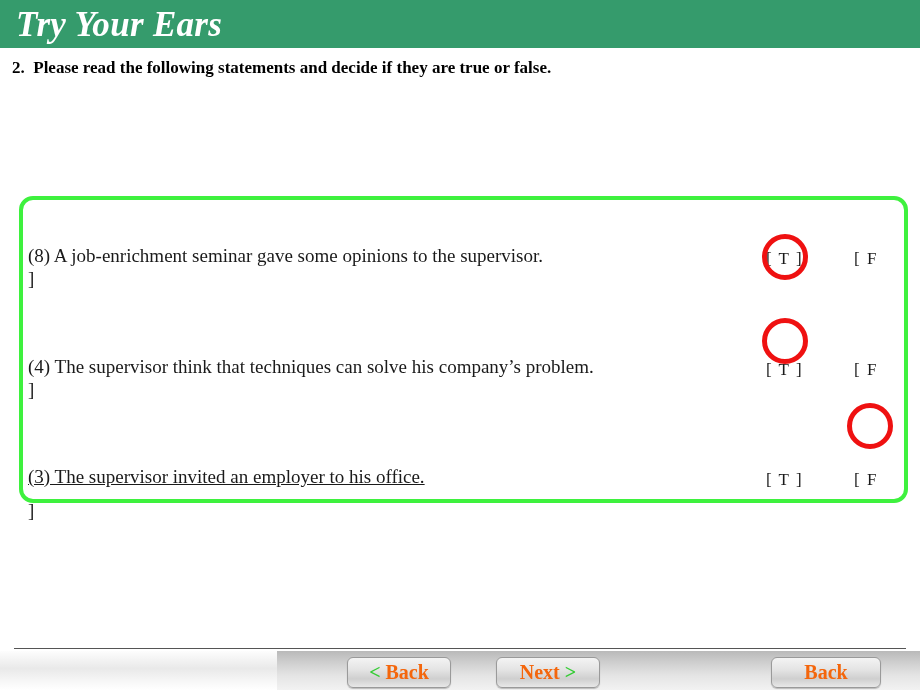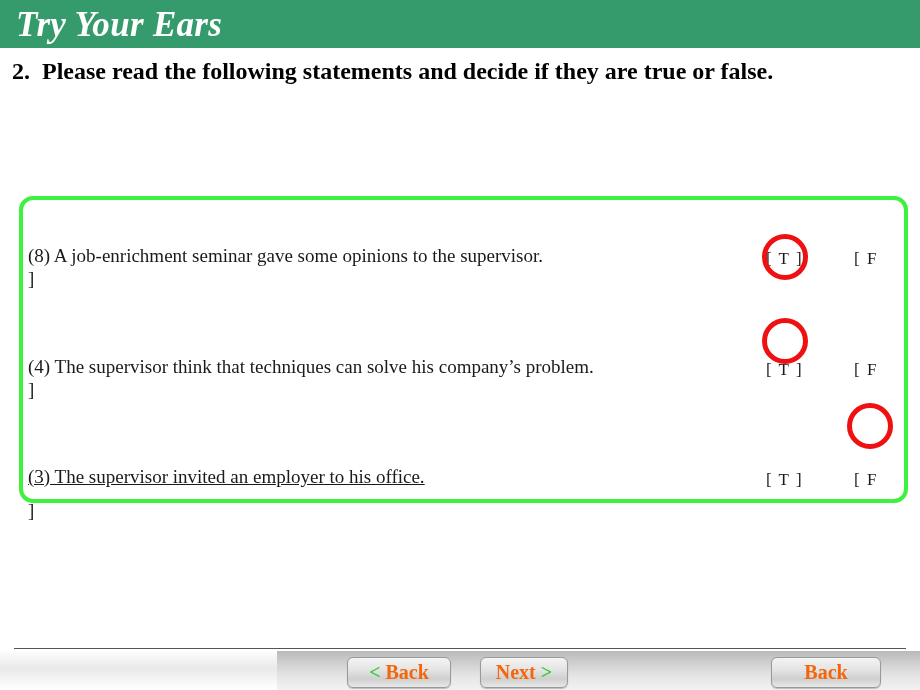--- a/index.html
+++ b/index.html
@@ -34,21 +34,21 @@
     color: #ffffff;
     letter-spacing: 0.3px;
     white-space: nowrap;
   }
 
   
   #instruction {
     position: absolute;
     left: 12px;
     top: 58px;
-    font-size: 24px;
+    font-size: 17px;
     font-weight: bold;
     color: #000000;
     white-space: pre;
   }
 
   
   #answer-box {
     position: absolute;
     left: 19px;
     top: 196px;
@@ -156,21 +156,21 @@
     background: linear-gradient(to bottom, #f4f4f4 0%, #e3e3e3 42%, #cfcfcf 72%, #e8e8e8 100%);
     box-shadow: 0 1px 1px rgba(0,0,0,0.22);
     display: flex;
     align-items: center;
     justify-content: center;
     font-size: 20px;
     font-weight: bold;
     white-space: nowrap;
   }
   #nav-back-prev { left: 347px; width: 104px; }
-  #nav-next     { left: 480px; width: 88px; }
+  #nav-next     { left: 496px; width: 104px; }
   #nav-back     { left: 771px; width: 110px; }
   .nav-arrow { color: #33cc33; }
   .nav-label { color: #f4660c; font-family: Liberation Serif, serif; }
   .nav-arrow.lead  { margin-right: 5px; }
   .nav-arrow.trail { margin-left: 5px; }
 </style>
 </head>
 <body>
 
 <div id="header-bar"></div>

